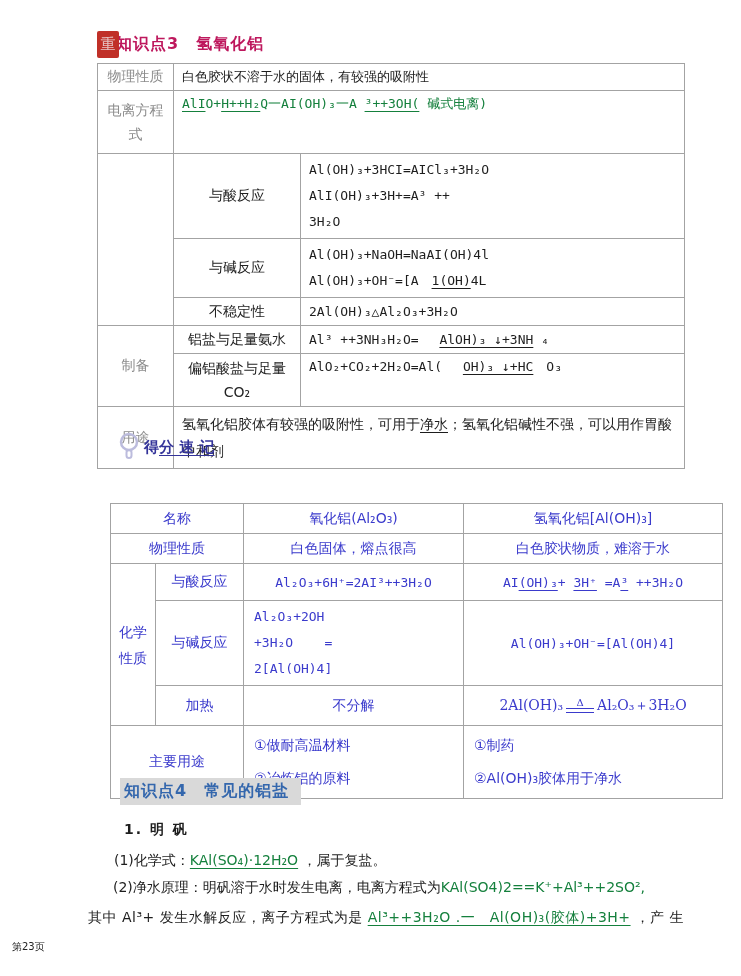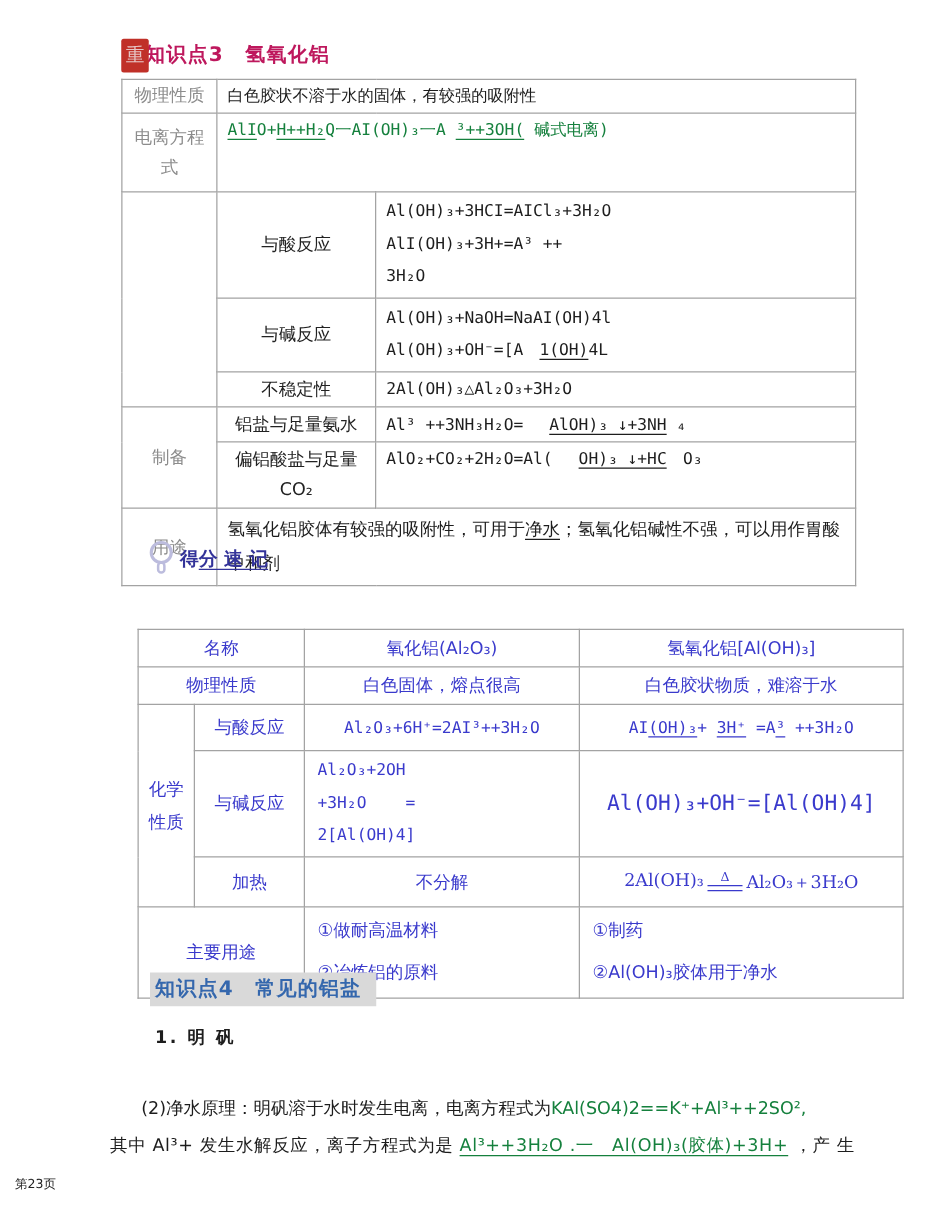--- a/index.html
+++ b/index.html
@@ -158,21 +158,21 @@
       <td class="c">与酸反应</td>
       <td class="c eq" style="font-size:13px">Al₂O₃+6H⁺=2AI³++3H₂O</td>
       <td class="c eq" style="font-size:13px"><span>AI</span><span class="u">(OH)₃</span><span>+ </span><span class="u">3H⁺</span><span> =A</span><span class="u">³</span><span> ++3H₂O</span></td>
     </tr>
     <tr style="height:60px">
       <td class="c">与碱反应</td>
       <td class="val eq">
         <div class="eqline">Al₂O₃+2OH              +3H₂O    =</div>
         <div class="eqline">2[Al(OH)4]</div>
       </td>
-      <td class="c eq" style="font-size:17px">Al(OH)₃+OH⁻=[Al(OH)4]</td>
+      <td class="c eq" style="font-size:13px">Al(OH)₃+OH⁻=[Al(OH)4]</td>
     </tr>
     <tr style="height:40px">
       <td class="c">加热</td>
       <td class="c">不分解</td>
       <td class="c">
         <span class="deltaeq">
           <span>2Al(OH)₃</span>
           <span class="dstack">
             <span class="delta">Δ</span>
             <span class="dbl"></span>
@@ -192,20 +192,23 @@
         <div>②Al(OH)₃胶体用于净水</div>
       </td>
     </tr>
   </tbody>
     </table>
 
   <div class="hdr4">知识点4　常见的铝盐</div>
 
   <div class="item1">1.  明 矾</div>
 
+  <div class="pline l1">
+    <span>(1)化学式：</span><span class="red u">KAl(SO₄)·12H₂O</span><span> ，属于复盐。</span>
+  </div>
 
   <div class="pline l2">
     <span>(2)净水原理：明矾溶于水时发生电离，电离方程式为</span><span class="red">KAl(SO4)2==K⁺+Al³++2SO²,</span>
   </div>
 
   <div class="pline l3">
     <span>其中 Al³+ 发生水解反应，离子方程式为是 </span><span class="red u">Al³++3H₂O .一　Al(OH)₃(胶体)+3H+</span><span> ，产 生</span>
   </div>
 
   <div class="footer">第23页</div>

